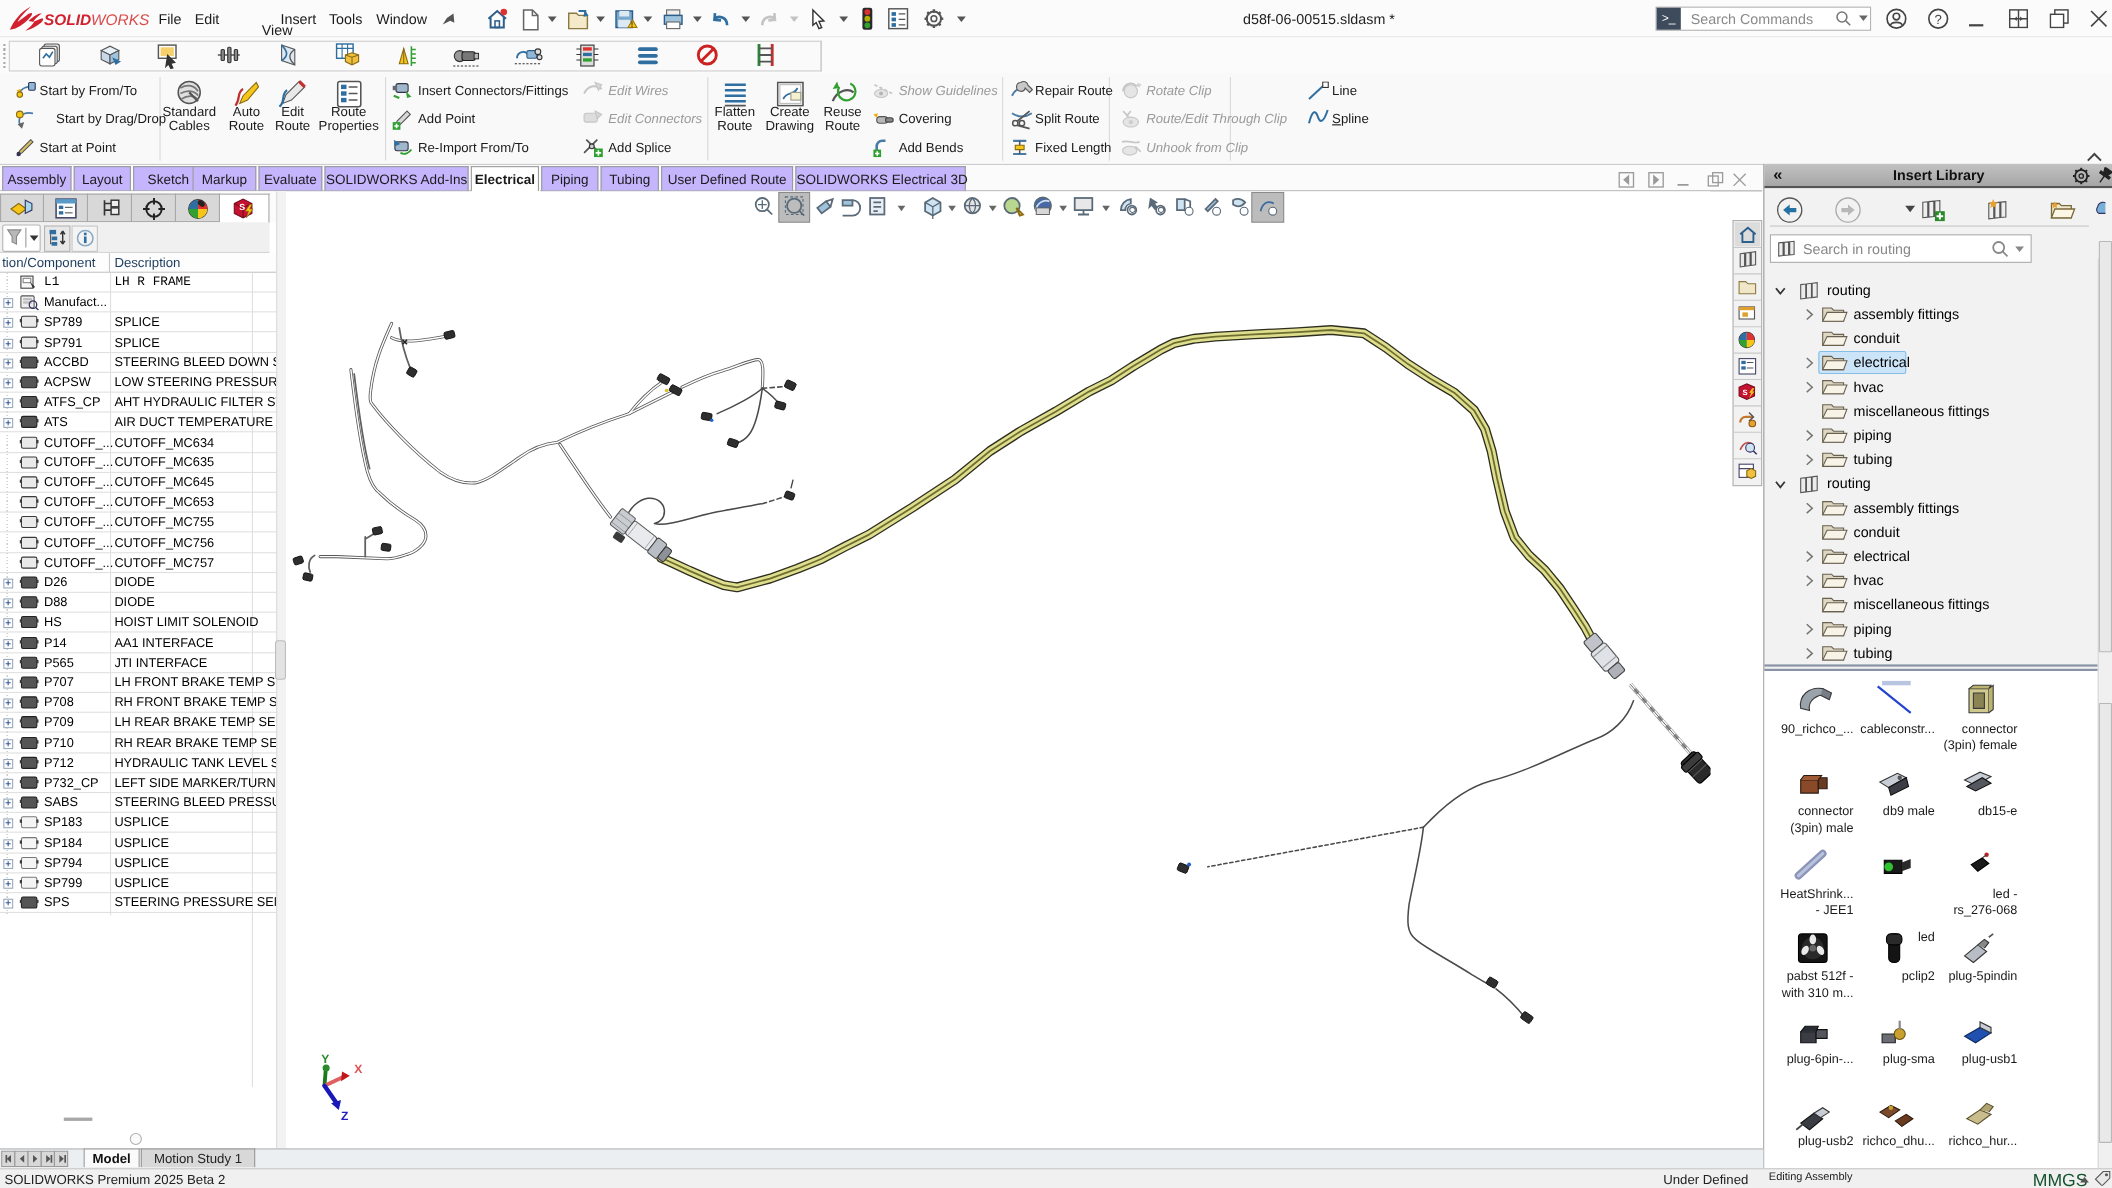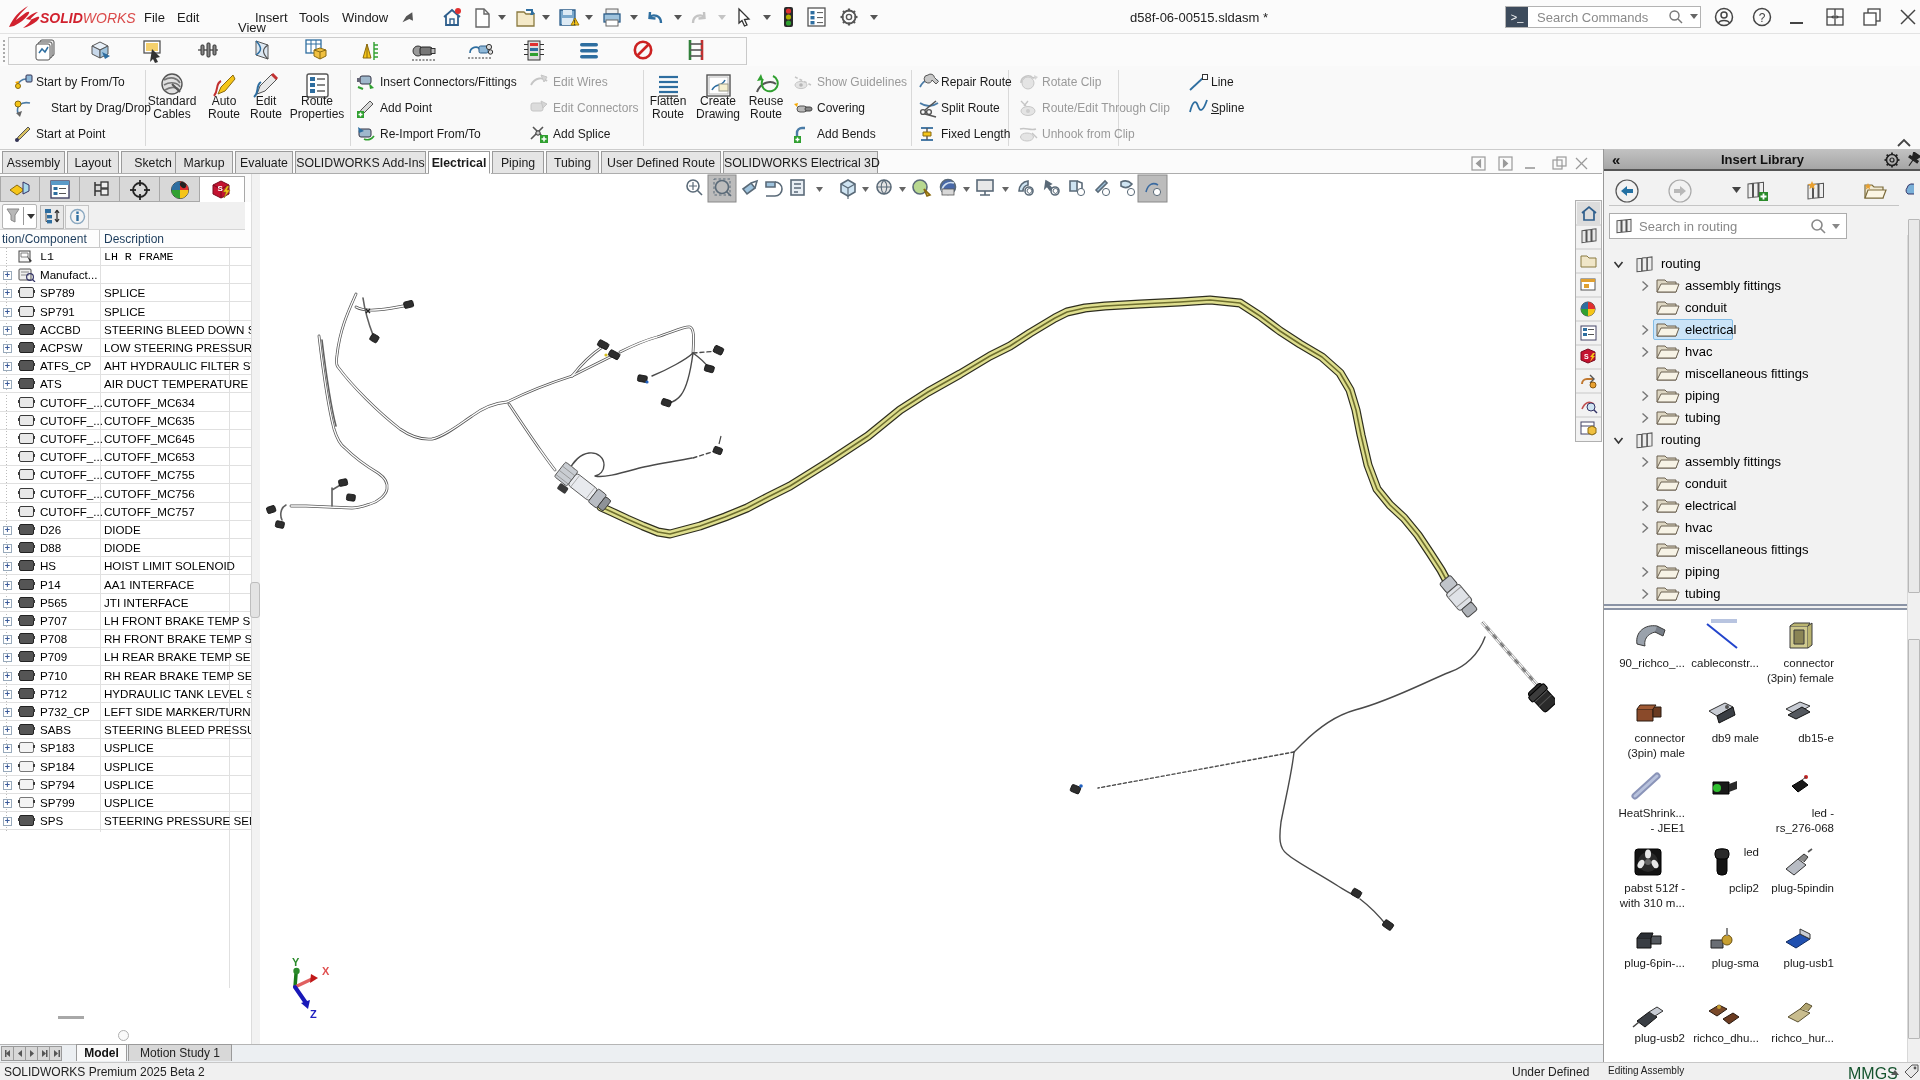--- a/index.html
+++ b/index.html
@@ -1,23 +1,23 @@
 <!DOCTYPE html>
 <html><head><meta charset="utf-8">
 <style>
 *{margin:0;padding:0;box-sizing:border-box;}
 html,body{width:1920px;height:1080px;overflow:hidden;background:#fff;font-family:"Liberation Sans",sans-serif;}
 .ab{position:absolute;}
 #root{position:absolute;left:0;top:0;width:1920px;height:1080px;background:#fff;}
 .menu{font-size:13px;color:#1b1b1b;}
 .sep{background:#d9d9d9;width:1px;}
 .rlbl{font-size:12px;color:#1b1b1b;white-space:nowrap;}
-.rgray{color:#9a9a9a;}
+.rgray{color:#9a9a9a;font-style:italic;}
 .bigbtn{font-size:12px;color:#1b1b1b;text-align:center;line-height:13px;white-space:nowrap;}
-.tab{position:absolute;top:0;height:23px;background:#e5e5e5;border:1px solid #9b9b9b;border-bottom:none;font-size:12.3px;color:#1b1b1b;text-align:center;line-height:22px;white-space:nowrap;}
+.tab{position:absolute;top:0;height:23px;background:#c4b5fd;border:1px solid #9b9b9b;border-bottom:none;font-size:12.3px;color:#1b1b1b;text-align:center;line-height:22px;white-space:nowrap;}
 .tabact{background:#ffffff;font-weight:bold;border-bottom:1px solid #fff;}
 .row{position:absolute;left:0;width:251px;height:18px;font-size:11.6px;color:#000;white-space:nowrap;overflow:hidden;border-bottom:1px solid #e0e0e0;}
 .cc{position:absolute;left:40px;top:2px;}
 .dd{position:absolute;left:104px;top:2px;}
 .plus{position:absolute;left:3px;top:5px;width:9px;height:9px;border:1px solid #9ab;background:#fff;font-size:9px;line-height:7px;text-align:center;color:#3a5a9a;font-weight:bold;}
 .ticon{position:absolute;left:19px;top:3px;width:15px;height:11px;background:#e9e9e9;border:1px solid #3a3a3a;border-radius:2px;}
 .ticon:before{content:"";position:absolute;left:-2px;top:2px;width:2px;height:3px;background:#3a3a3a;}
 .ticon:after{content:"";position:absolute;right:-2px;top:2px;width:2px;height:3px;background:#3a3a3a;}
 .dicon{background:#555;border-color:#222;}
 .treerow{position:absolute;left:0;height:22px;width:300px;font-size:13px;color:#000;white-space:nowrap;}

